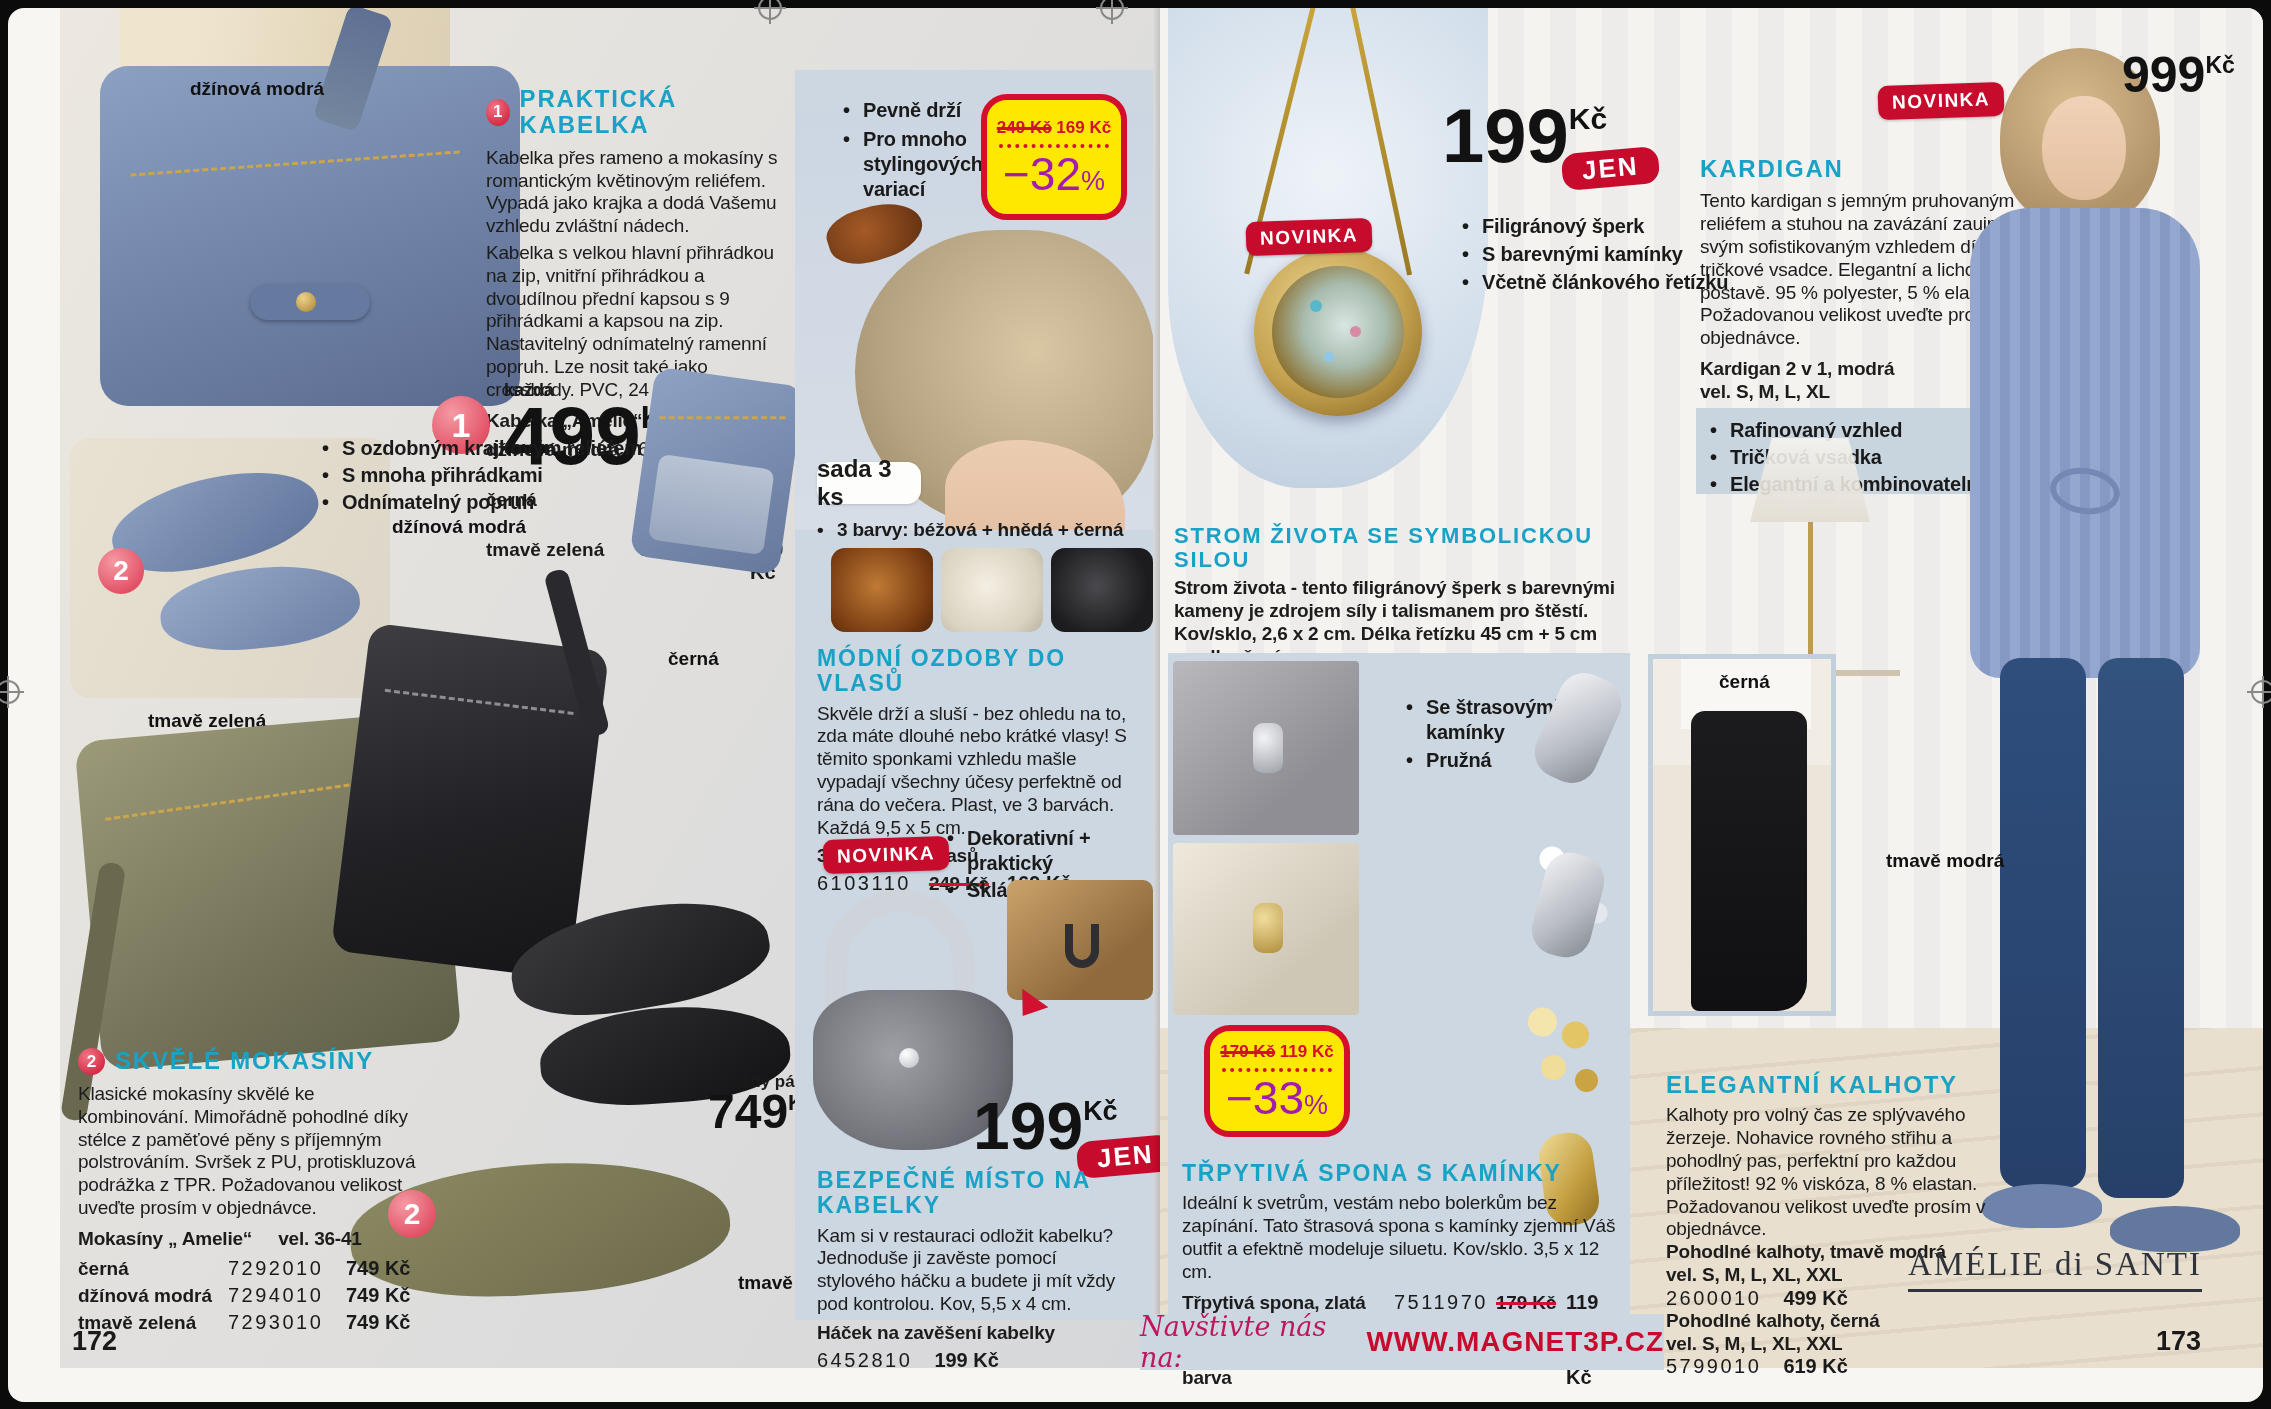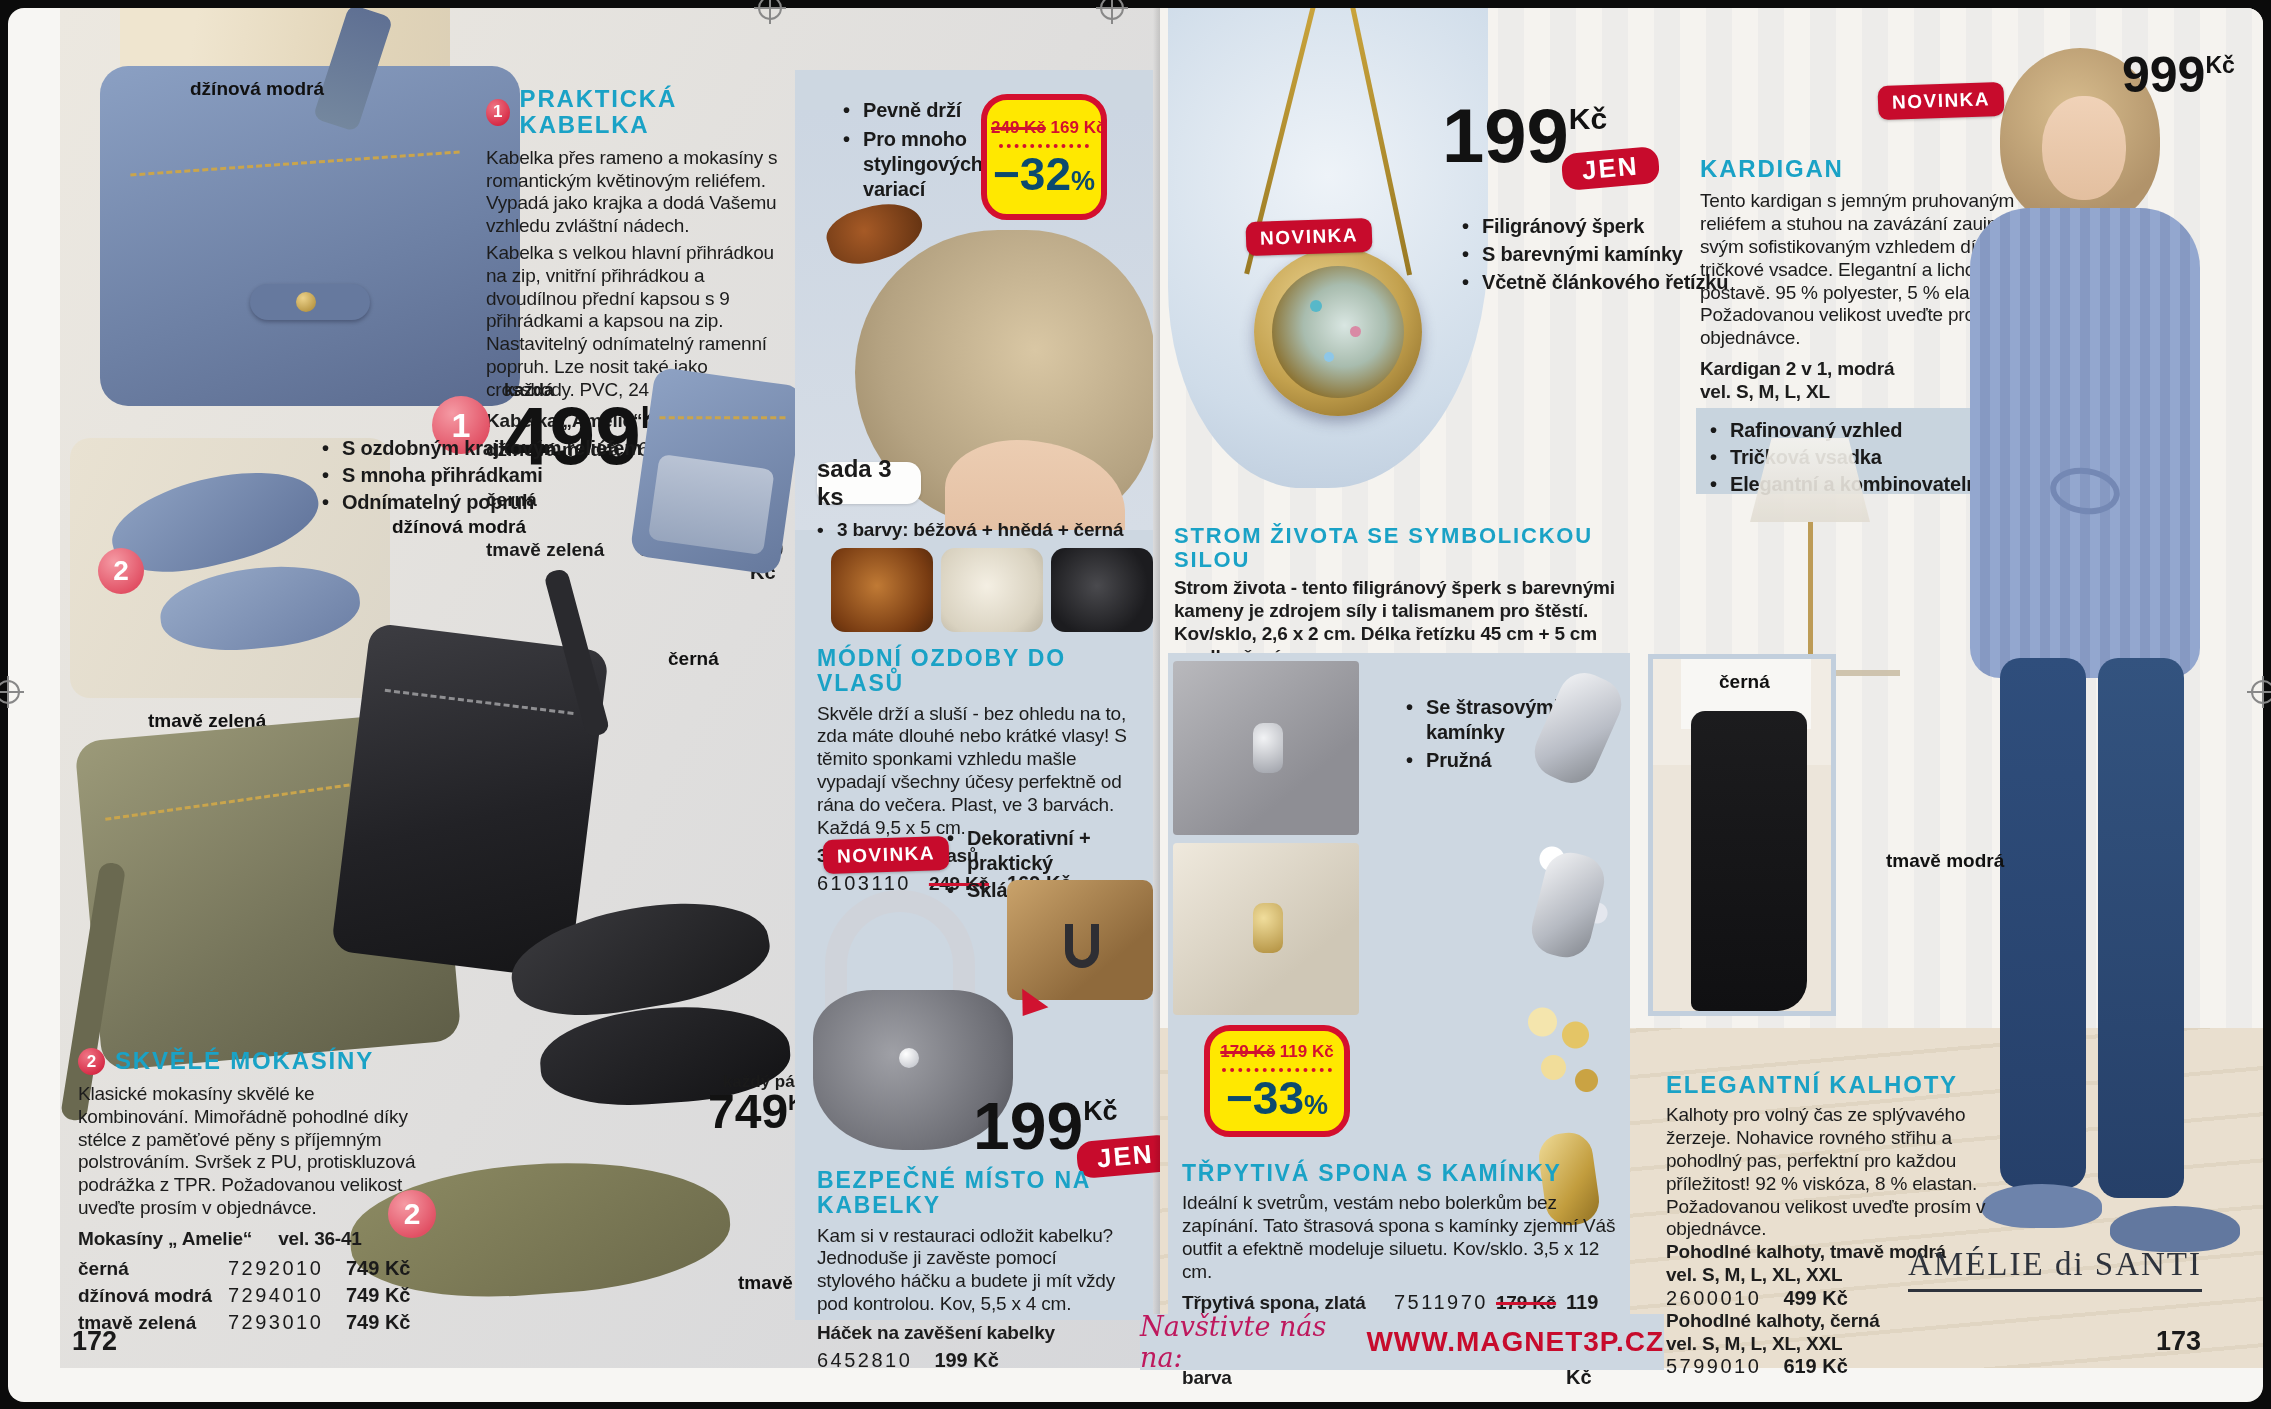--- a/index.html
+++ b/index.html
@@ -24,21 +24,21 @@
            padding:6px 14px;border-radius:10px;transform:rotate(-2deg);display:inline-block;
            box-shadow:0 1px 3px rgba(0,0,0,.25)}
   .jen{position:absolute;background:#c70b2c;color:#fff;font-weight:bold;font-size:26px;letter-spacing:2px;
        padding:3px 20px;border-radius:16px;transform:rotate(-5deg)}
   .circle{background:radial-gradient(circle at 35% 30%,#f59aa4,#e14f63 75%);color:#fff;border-radius:50%;
           display:flex;align-items:center;justify-content:center;font-weight:bold}
   .badge{background:#ffe800;border:6px solid #d40f2e;border-radius:26px;text-align:center;
          display:flex;flex-direction:column;justify-content:center;gap:4px;padding:6px 4px}
   .badge .line1{font-size:17px;font-weight:bold;color:#d40f2e;white-space:nowrap}
   .badge .dots{border-top:4px dotted #d40f2e;margin:2px 8px}
-  .badge .disc{font-size:46px;font-weight:bold;color:#0c4a6e;line-height:.9}
+  .badge .disc{font-size:46px;font-weight:normal;color:#a21caf;line-height:.9}
   .badge .disc .pct{font-size:27px}
   .bigprice{font-weight:bold;color:#121212;line-height:.85;white-space:nowrap}
   .kc-sup{vertical-align:top;line-height:1}
   .pill{background:#fdfdfc;border-radius:14px;font-weight:bold;font-size:24px;display:flex;
         align-items:center;justify-content:center;box-shadow:0 1px 3px rgba(0,0,0,.15)}
   .grid3{display:grid;grid-template-columns:152px 112px auto;row-gap:4px;align-items:baseline}
   .panel{background:#cdd7e1}
   .regmark{width:24px;height:24px;border-radius:50%;position:absolute}
   .regmark::before,.regmark::after{content:"";position:absolute;background:currentColor}
   .regmark::before{left:50%;top:-4px;bottom:-4px;width:2px;transform:translateX(-50%)}
@@ -201,21 +201,21 @@
         <div class="bullet">
             <span class="dot">•</span>
             <span>Pevně drží</span>
           </div>
         <div class="bullet">
             <span class="dot">•</span>
             <span style="width:150px">Pro mnoho stylingových variací</span>
           </div>
       </div>
 
-      <div class="abs badge" style="left:186px;top:24px;width:126px;height:126px">
+      <div class="abs badge" style="left:186px;top:24px;width:146px;height:126px">
         <div class="line1"><span class="stk-red">249 Kč</span> <span>169 Kč</span></div>
         <div class="dots"></div>
         <div class="disc"><span>−32</span><span class="pct">%</span></div>
       </div>
 
       <div class="abs pill" style="left:22px;top:392px;width:104px;height:42px">
           <span>sada 3 ks</span>
         </div>
       <div class="abs bullet" style="left:22px;top:448px;width:320px;font-size:19px">
           <span class="dot">•</span>

